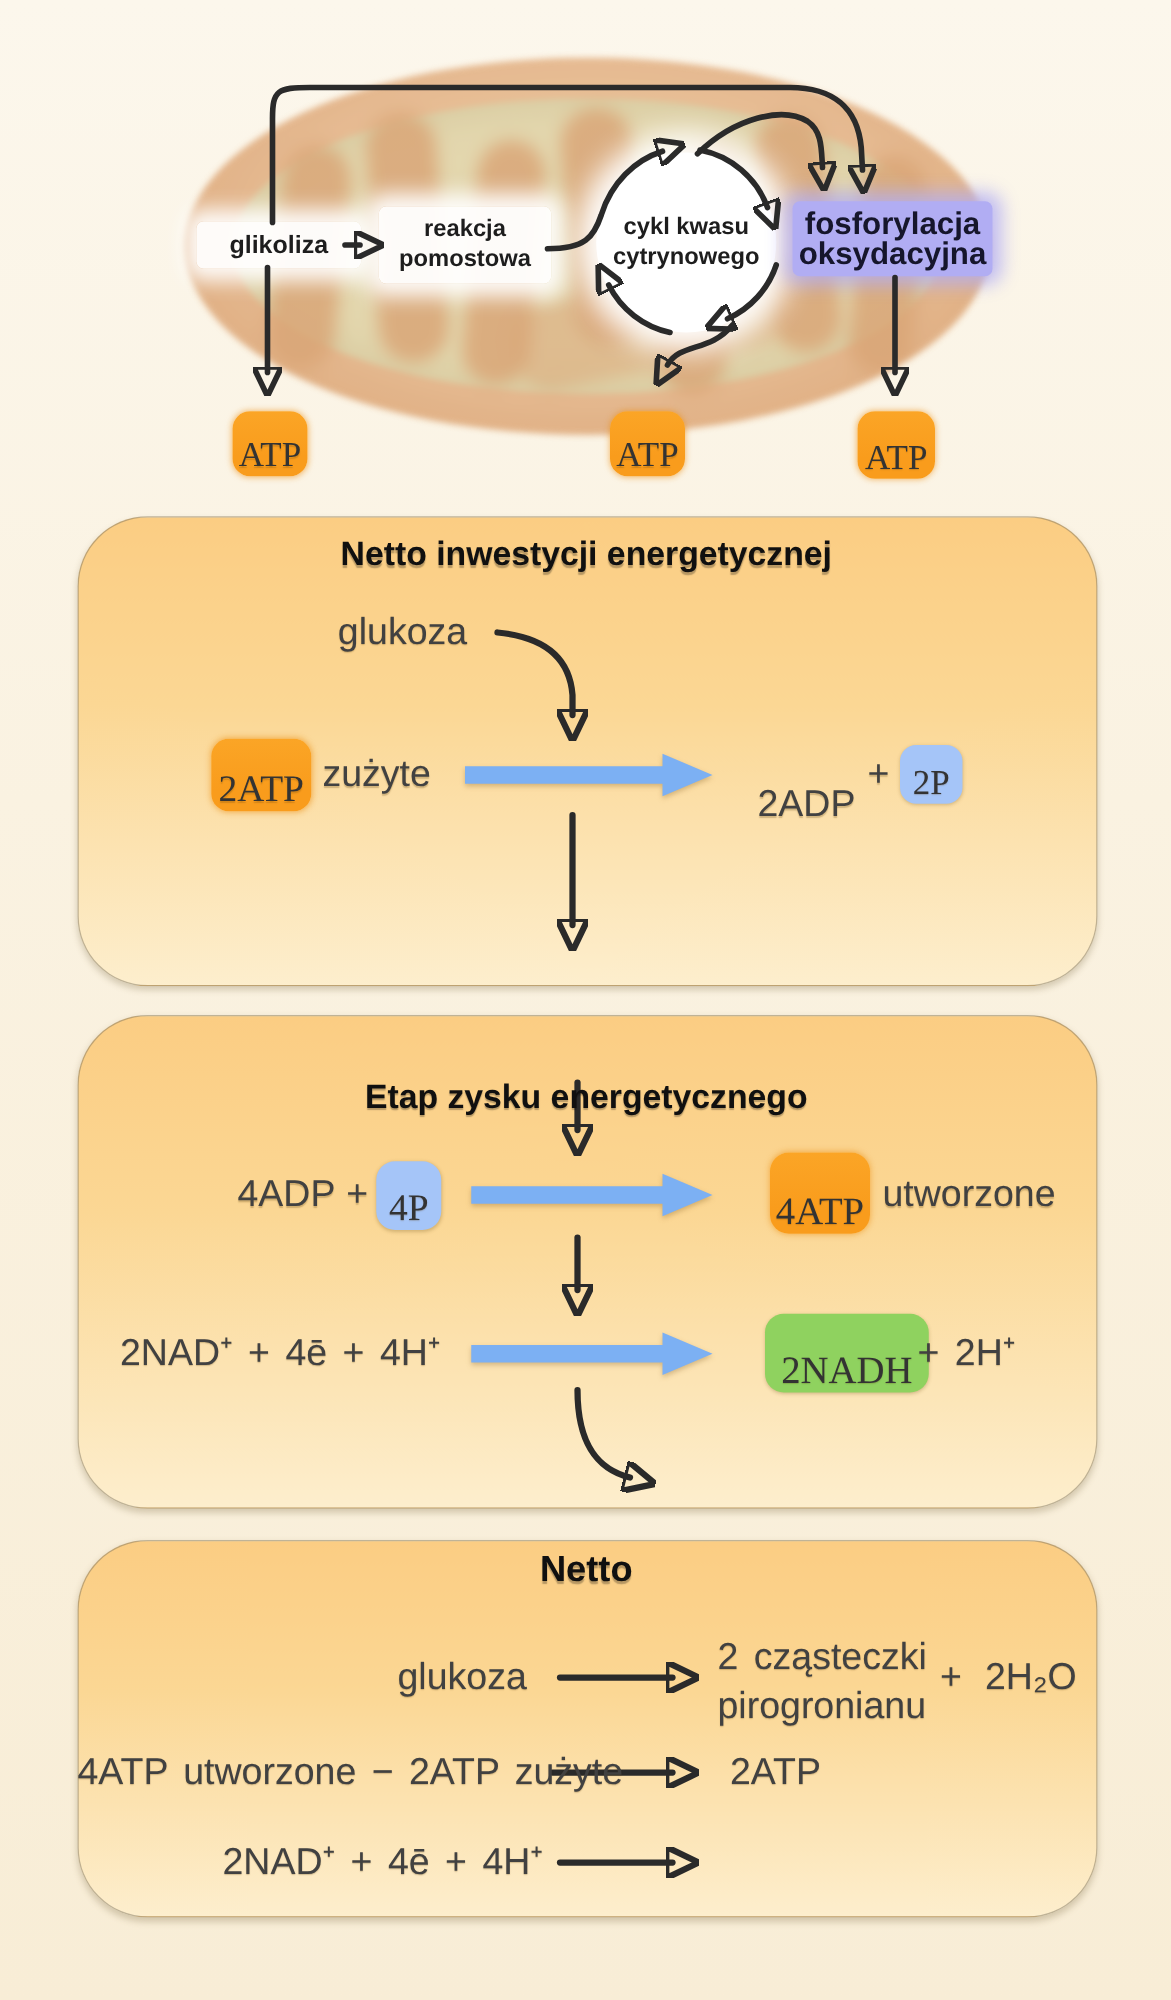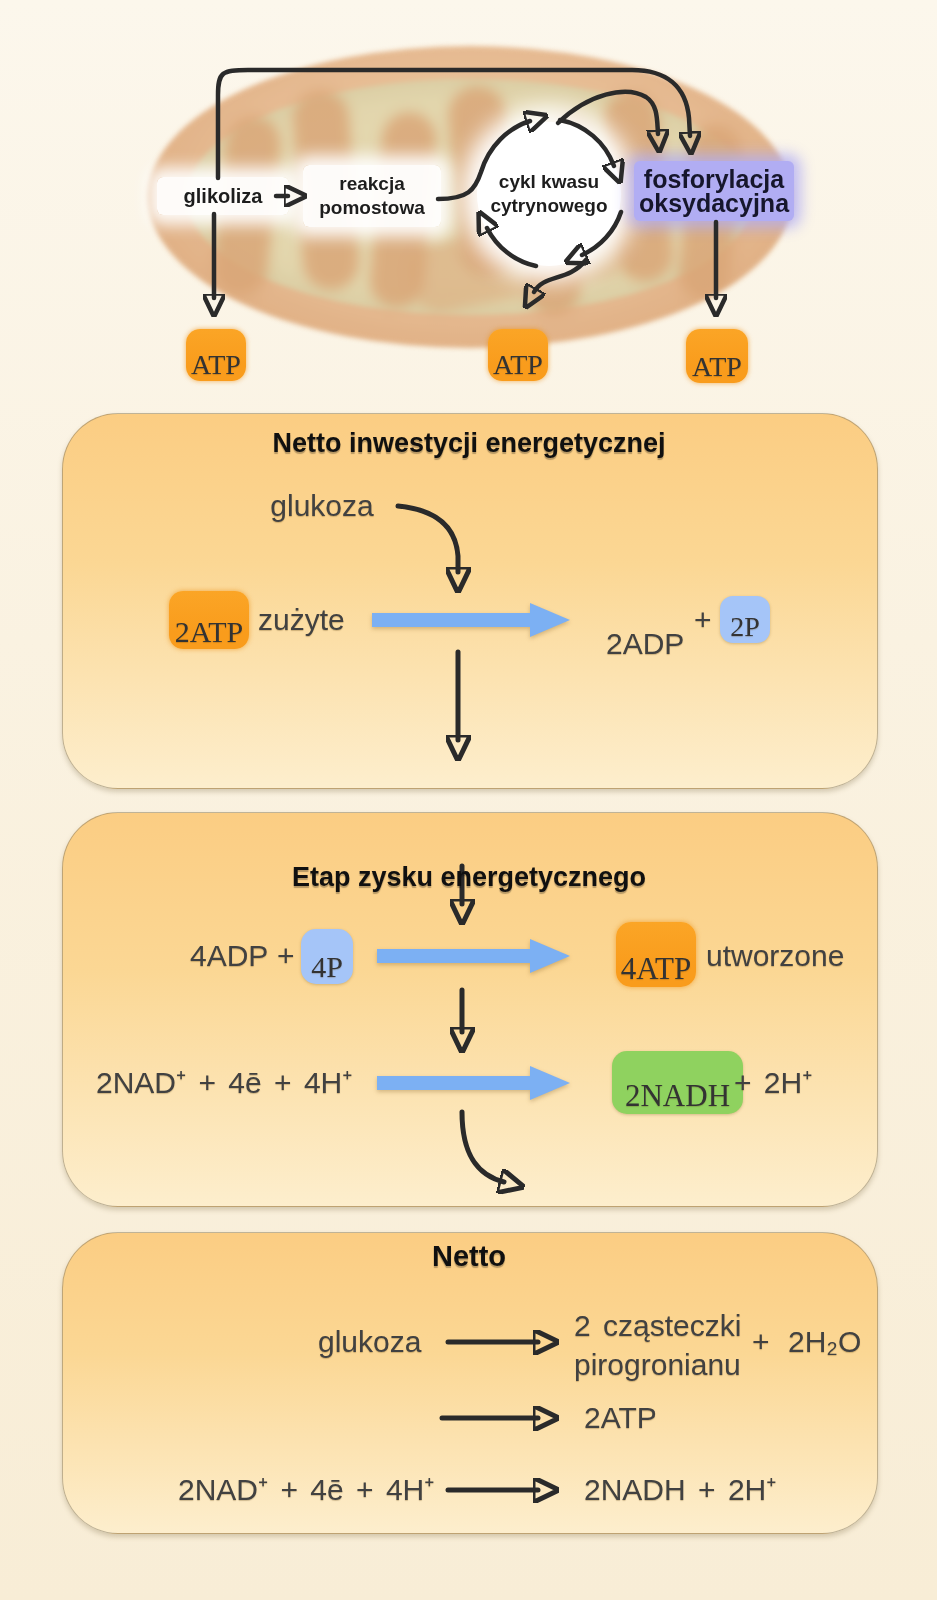--- a/index.html
+++ b/index.html
@@ -155,24 +155,24 @@
   <div class="ptitle" style="top:1240px;font-size:29px;">Netto</div>
 
   <div class="ft" style="left:318px;top:1325px;">glukoza</div>
   <div class="ft" style="left:574px;top:1306px;line-height:39px;">
     <span style="display:block">2 cząsteczki</span>
     <span style="display:block">pirogronianu</span>
   </div>
   <div class="ft" style="left:752px;top:1325px;">+</div>
   <div class="ft" style="left:788px;top:1325px;">2H₂O</div>
 
+  <div class="ft" style="left:62px;top:1401px;">4ATP utworzone − 2ATP zużyte</div>
   <div class="ft" style="left:584px;top:1401px;">2ATP</div>
 
   <div class="ft" style="left:178px;top:1473px;">2NAD⁺ + 4ē + 4H⁺</div>
-  <div class="ft" style="left:584px;top:1473px;">2NADH + 2H⁺</div>
 
   <svg class="overlay" width="937" height="1600" viewBox="0 0 937 1600">
     <defs>
       <marker id="ah" markerWidth="5.2" markerHeight="5" refX="1" refY="2.5" orient="auto">
         <path d="M0,0 L5.2,2.5 L0,5 Z" fill="#2a2a2a" stroke="none"></path>
       </marker>
     </defs>
     <g stroke-width="4.5">
       <path d="M 276 196 L 288 196" marker-end="url(#ah)"></path>
       <path d="M 218 178 L 218 95 C 218 72 222 70 248 70 L 632 70 C 666 70 686 86 689 118 L 690 136" marker-end="url(#ah)"></path>

